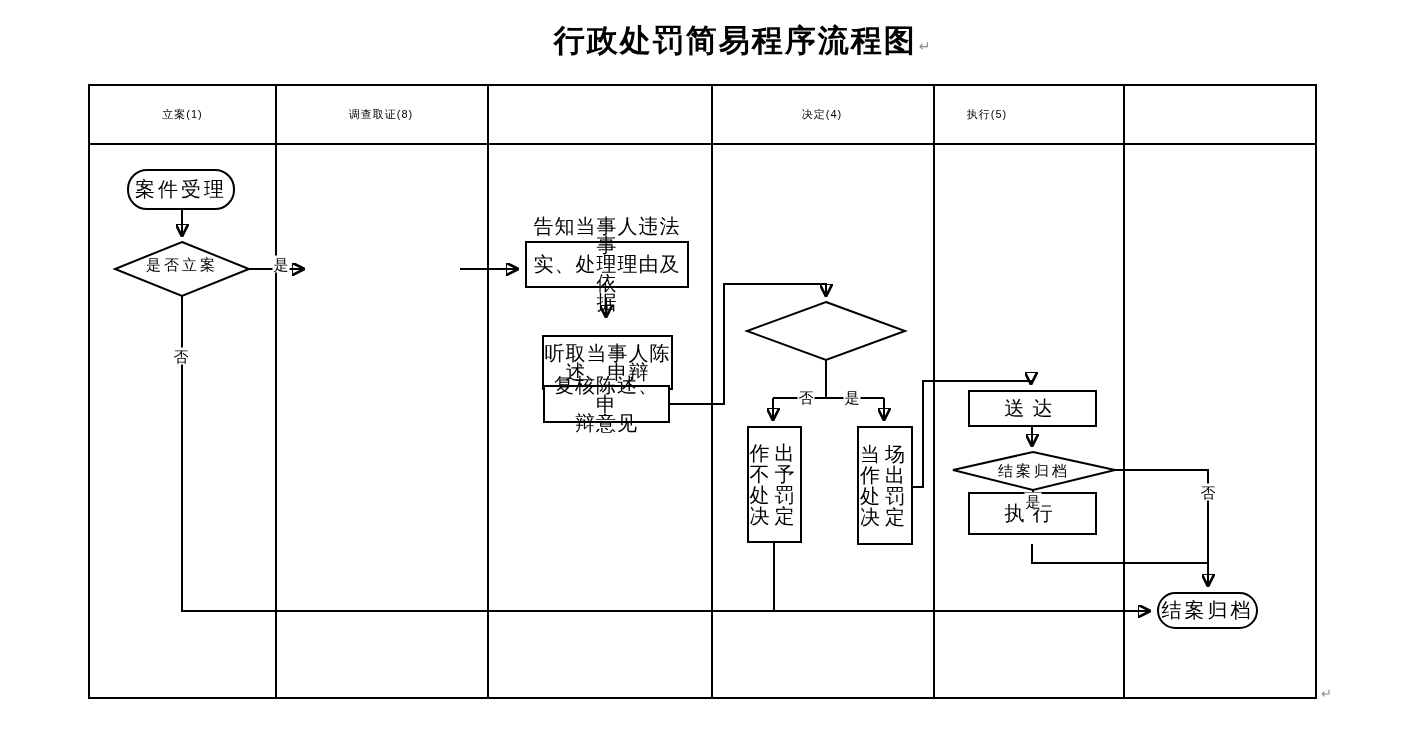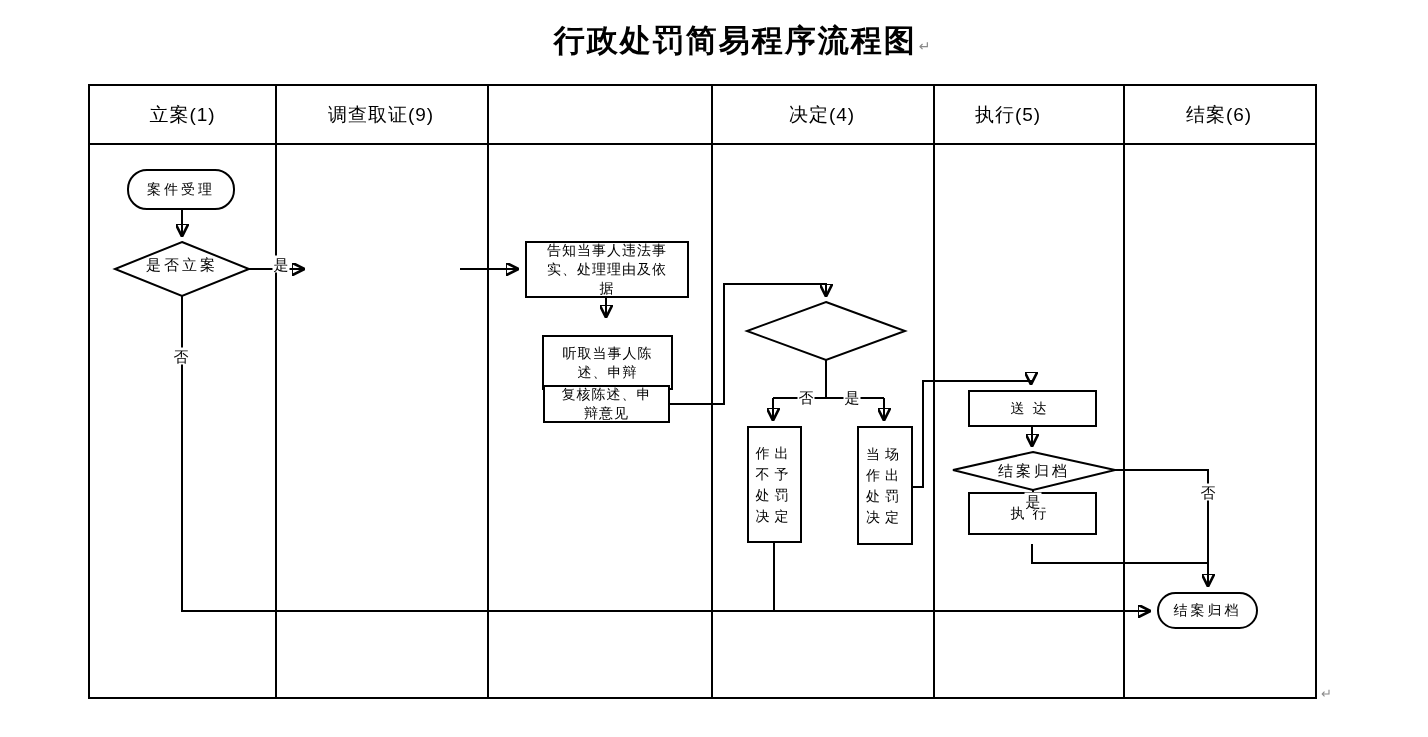--- a/index.html
+++ b/index.html
@@ -16,31 +16,31 @@
   .pilcrow { color:#8a8a8a; font-size:14px; }
   .title-row .pilcrow { margin-top:16px; margin-left:2px; }
   .corner-pilcrow { position:absolute; left:1321px; top:686px; font-size:13px; }
 
   
   .lane-table { position:absolute; left:88px; top:84px; width:1229px; height:615px;
     border:2px solid #000; box-sizing:border-box; }
   .v-div { position:absolute; top:0; bottom:0; width:2px; background:#000; }
   .hdr-line { position:absolute; left:0; right:0; top:57px; height:2px; background:#000; }
   .hdr { position:absolute; top:0; height:57px; display:flex; align-items:center;
-    justify-content:center; font-size:19px; letter-spacing:1px; }
+    justify-content:center; font-size:11px; letter-spacing:1px; }
 
   
   .wires { position:absolute; left:0; top:0; width:1428px; height:737px; }
   .wires path { fill:none; stroke:#000; stroke-width:2; }
   .wires polygon { fill:#ffffff; stroke:#000; stroke-width:2; }
 
   
   .node { position:absolute; display:flex; align-items:center; justify-content:center;
     text-align:center; background:#ffffff; border:2px solid #000; box-sizing:border-box;
-    font-size:14px; letter-spacing:2px; line-height:19px; white-space:pre-line;font-family:Liberation Serif, serif; }
+    font-size:20px; letter-spacing:2px; line-height:19px; white-space:pre-line;font-family:Liberation Serif, serif; }
   .terminator { border-radius:20px; letter-spacing:3px; }
   .ls-wide { letter-spacing:8px; }
   .vbox { line-height:21px; letter-spacing:5px; }
   .dtext { position:absolute; display:flex; align-items:center; justify-content:center;
     text-align:center; font-size:14px; letter-spacing:1px; line-height:18px;
     white-space:pre-line; }
   .d-big { font-size:15px; letter-spacing:3px; }
   .elabel { position:absolute; transform:translate(-50%,-50%); background:#ffffff;
     font-size:15px; line-height:17px; padding:0 1px; }
 </style>
@@ -55,24 +55,23 @@
   </div>
 
   <div class="lane-table">
     <div class="v-div" style="left:185px"></div>
     <div class="v-div" style="left:397px"></div>
     <div class="v-div" style="left:621px"></div>
     <div class="v-div" style="left:843px"></div>
     <div class="v-div" style="left:1033px"></div>
     <div class="hdr-line"></div>
     <div class="hdr" style="left:0; width:185px">立案(1)</div>
-    <div class="hdr" style="left:185px; width:212px">调查取证(9)</div>
+    <div class="hdr" style="left:185px; width:212px">调查取证(8)</div>
     <div class="hdr" style="left:621px; width:222px">决定(4)</div>
-    <div class="hdr" style="left:828px; width:180px">执行(5)</div>
-    <div class="hdr" style="left:1033px; width:192px">结案(6)</div>
+    <div class="hdr" style="left:807px; width:180px">执行(5)</div>
   </div>
 
   <svg class="wires" viewBox="0 0 1428 737">
     <defs>
       <marker id="arr" viewBox="0 0 10 10" refX="9.5" refY="5" markerWidth="6.5" markerHeight="6.5" orient="auto-start-reverse">
         <path d="M0 0 L10 5 L0 10 z" fill="#000" stroke="none"></path>
       </marker>
     </defs>
     <path d="M182 210 V236" marker-end="url(#arr)"></path>
     <path d="M249 269 H304" marker-end="url(#arr)"></path>
@@ -89,21 +88,21 @@
     <path d="M1033 490 V510" marker-end="url(#arr)"></path>
     <path d="M1115 470 H1208 V586" marker-end="url(#arr)"></path>
     <path d="M1032 544 V563 H1207"></path>
     <path d="M774 543 V610"></path>
     <polygon points="182,242 249,269 182,296 115,269"></polygon>
     <polygon points="826,302 905,331 826,360 747,331"></polygon>
     <polygon points="1033,452 1115,470 1033,490 953,470"></polygon>
   </svg>
 
   <div class="node terminator" style="left:127px; top:169px; width:108px; height:41px">案件受理</div>
-  <div class="node" style="left:525px; top:241px; width:164px; height:57px; letter-spacing:1px">告知当事人违法事
+  <div class="node" style="left:525px; top:241px; width:164px; height:47px; letter-spacing:1px">告知当事人违法事
 实、处理理由及依
 据</div>
   <div class="node" style="left:542px; top:335px; width:131px; height:55px; letter-spacing:1px">听取当事人陈
 述、申辩</div>
   <div class="node" style="left:543px; top:385px; width:127px; height:38px; letter-spacing:1px">复核陈述、申
 辩意见</div>
   <div class="node vbox" style="left:747px; top:426px; width:55px; height:117px">作出
 不予
 处罚
 决定</div>

